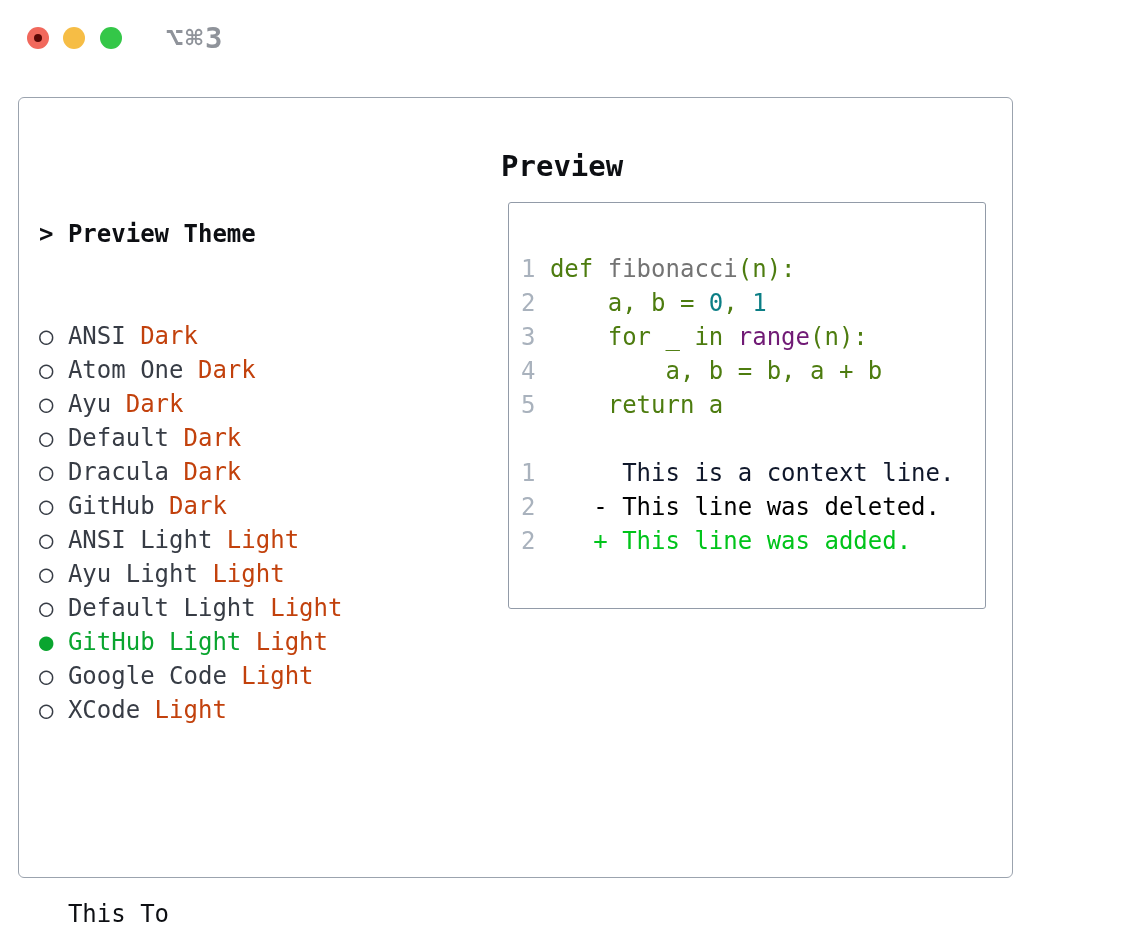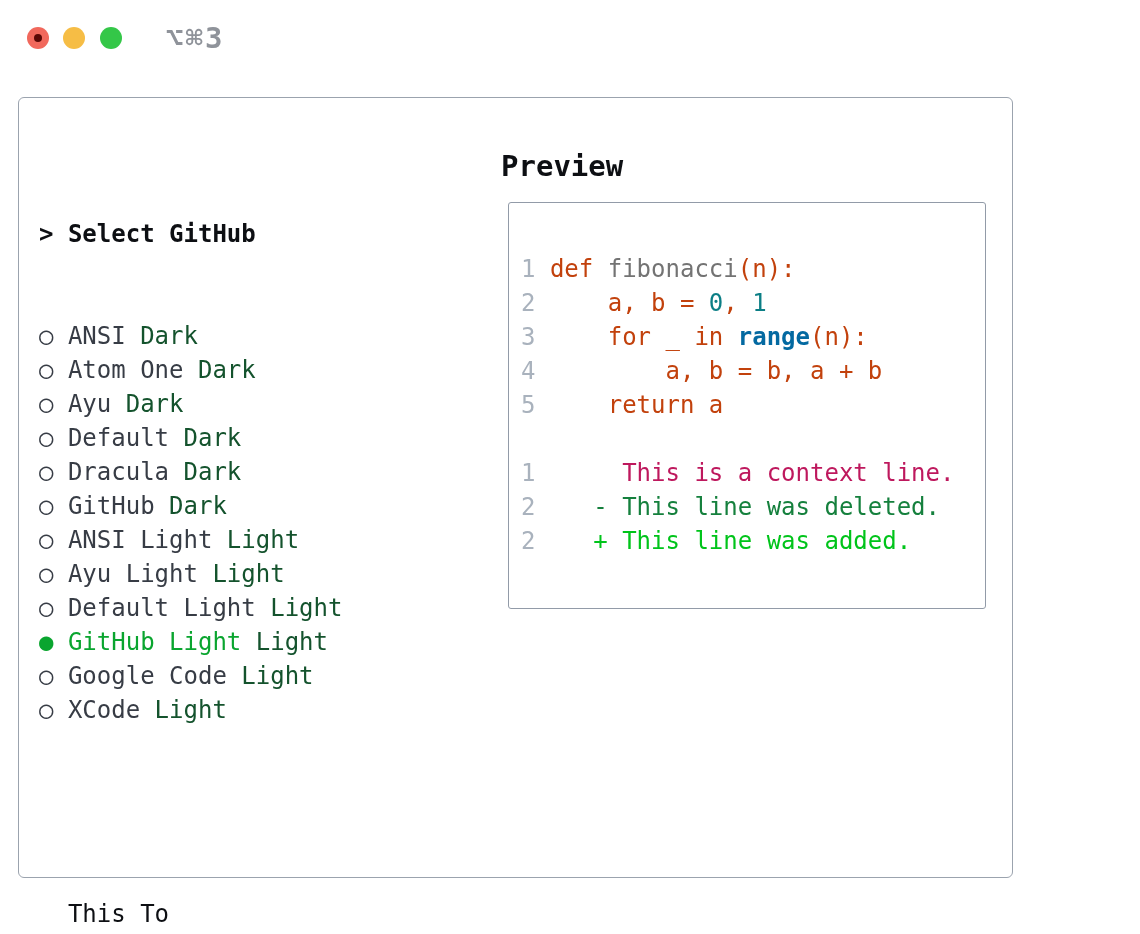--- a/index.html
+++ b/index.html
@@ -34,62 +34,62 @@
   }
   
   .left-col {
     position:absolute; left:20px; top:51px;
     font-size:24px; line-height:34px; white-space:pre; color:#373c45;
   }
   .row { height:34px; }
   .cell-2ch { display:inline-block; width:2ch; }
   .hdr { font-weight:700; color:#0d0f13; }
   .item-name { color:#373c45; }
-  .variant { color:#14532d; }
+  .variant { color:#c2410c; }
   .selected .item-name, .selected .bullet { color:#0aa52f; }
   
   .preview-label {
     position:absolute; left:482px; top:51px; height:34px;
     font-size:29px; line-height:34px; font-weight:700; color:#0d0f13;
   }
   .preview-box {
     position:absolute; left:489px; top:104px; width:478px; height:407px;
     border:1.5px solid #929ba8; border-radius:3px; background:#ffffff;
   }
   .code {
     position:absolute; left:12px; top:49px;
     font-size:24px; line-height:34px; white-space:pre;
   }
   .code .ln { display:inline-block; width:2ch; color:#a9b2bd; }
-  .seg-plain   { color:#c2410c; }
+  .seg-plain   { color:#4d7c0f; }
   .seg-func    { color:#737373; }
   .seg-number  { color:#0b7e85; }
-  .seg-call    { color:#0369a1;font-weight:bold; }
-  .seg-context { color:#be185d; }
-  .seg-deleted { color:#15803d; }
+  .seg-call    { color:#701a75; }
+  .seg-context { color:#0f172a; }
+  .seg-deleted { color:#000000; }
   .seg-added   { color:#00c41a;text-align:center; }
 </style>
 </head>
 <body>
 
 <div class="window">
 
   <div class="titlebar">
     <span class="light light-red">
         <span class="light-inner-dot"></span>
       </span>
     <span class="light light-yellow"></span>
     <span class="light light-green"></span>
     <span class="win-title">⌥⌘3</span>
   </div>
 
   <div class="panel">
 
     <div class="left-col">
-      <div class="row"><span class="cell-2ch hdr">&gt;</span><span class="hdr">Select GitHub</span></div>
+      <div class="row"><span class="cell-2ch hdr">&gt;</span><span class="hdr">Preview Theme</span></div>
       <div id="theme-rows"><div class="row"><span class="cell-2ch bullet">○</span><span class="item-name">ANSI</span><span class="variant"> Dark</span></div><div class="row"><span class="cell-2ch bullet">○</span><span class="item-name">Atom One</span><span class="variant"> Dark</span></div><div class="row"><span class="cell-2ch bullet">○</span><span class="item-name">Ayu</span><span class="variant"> Dark</span></div><div class="row"><span class="cell-2ch bullet">○</span><span class="item-name">Default</span><span class="variant"> Dark</span></div><div class="row"><span class="cell-2ch bullet">○</span><span class="item-name">Dracula</span><span class="variant"> Dark</span></div><div class="row"><span class="cell-2ch bullet">○</span><span class="item-name">GitHub</span><span class="variant"> Dark</span></div><div class="row"><span class="cell-2ch bullet">○</span><span class="item-name">ANSI Light</span><span class="variant"> Light</span></div><div class="row"><span class="cell-2ch bullet">○</span><span class="item-name">Ayu Light</span><span class="variant"> Light</span></div><div class="row"><span class="cell-2ch bullet">○</span><span class="item-name">Default Light</span><span class="variant"> Light</span></div><div class="row selected"><span class="cell-2ch bullet">●</span><span class="item-name">GitHub Light</span><span class="variant"> Light</span></div><div class="row"><span class="cell-2ch bullet">○</span><span class="item-name">Google Code</span><span class="variant"> Light</span></div><div class="row"><span class="cell-2ch bullet">○</span><span class="item-name">XCode</span><span class="variant"> Light</span></div></div>
       <div class="row"> </div>
       <div class="row"><span class="cell-2ch"></span><span style="color:#0d0f13;">This To</span></div>
       
       
       
       
     </div>
 
     <div class="preview-label">Preview</div>

